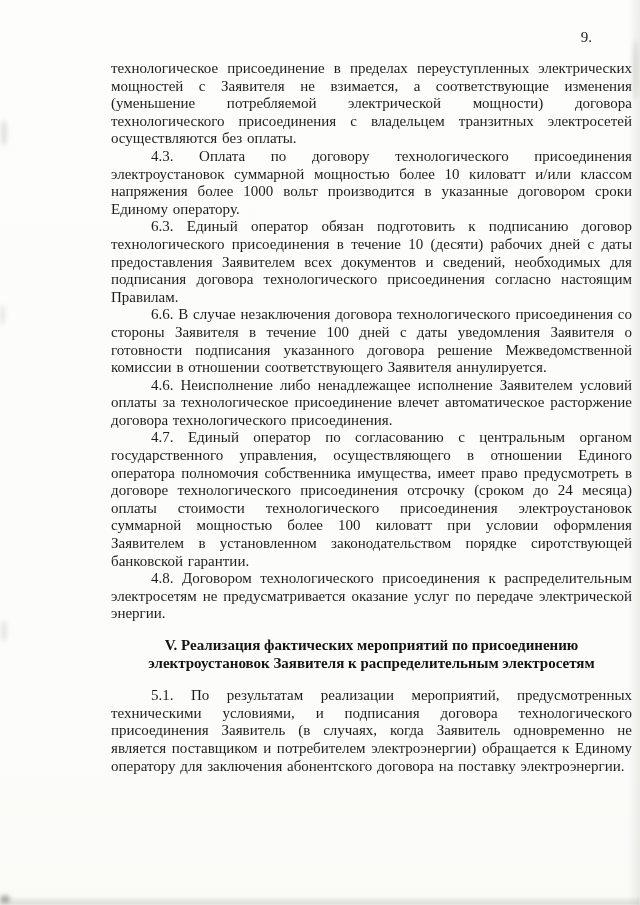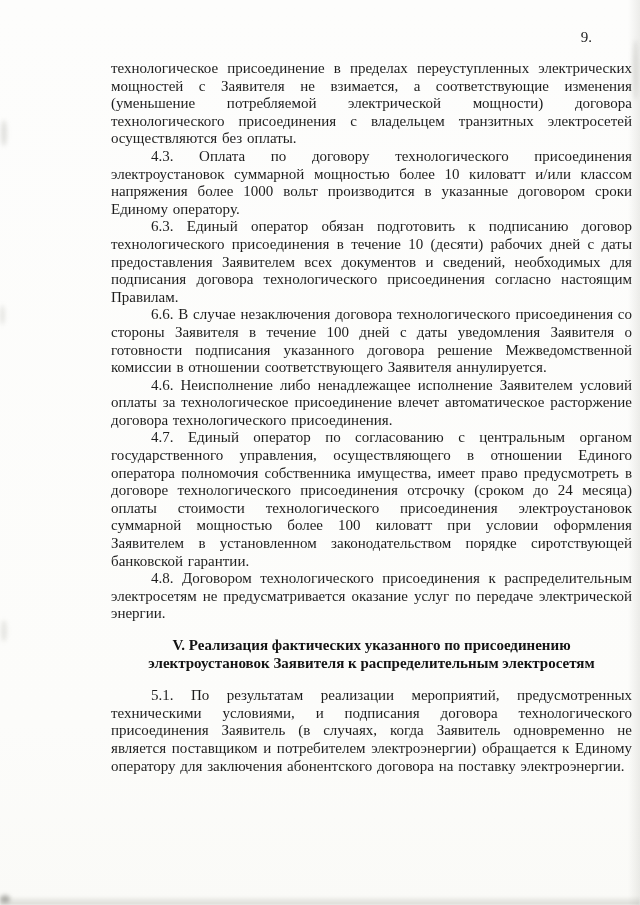--- a/index.html
+++ b/index.html
@@ -137,21 +137,21 @@
     <p class="para">6.3. Единый оператор обязан подготовить к подписанию договор технологического присоединения в течение 10 (десяти) рабочих дней с даты предоставления Заявителем всех документов и сведений, необходимых для подписания договора технологического присоединения согласно настоящим Правилам.</p>
 
     <p class="para">6.6. В случае незаключения договора технологического присоединения со стороны Заявителя в течение 100 дней с даты уведомления Заявителя о готовности подписания указанного договора решение Межведомственной комиссии в отношении соответствующего Заявителя аннулируется.</p>
 
     <p class="para">4.6. Неисполнение либо ненадлежащее исполнение Заявителем условий оплаты за технологическое присоединение влечет автоматическое расторжение договора технологического присоединения.</p>
 
     <p class="para">4.7. Единый оператор по согласованию с центральным органом государственного управления, осуществляющего в отношении Единого оператора полномочия собственника имущества, имеет право предусмотреть в договоре технологического присоединения отсрочку (сроком до 24 месяца) оплаты стоимости технологического присоединения электроустановок суммарной мощностью более 100 киловатт при условии оформления Заявителем в установленном законодательством порядке сиротствующей банковской гарантии.</p>
 
     <p class="para">4.8. Договором технологического присоединения к распределительным электросетям не предусматривается оказание услуг по передаче электрической энергии.</p>
 
-    <h2 class="section-heading">V. Реализация фактических указанного по присоединению электроустановок Заявителя к распределительным электросетям</h2>
+    <h2 class="section-heading">V. Реализация фактических мероприятий по присоединению электроустановок Заявителя к распределительным электросетям</h2>
 
     <p class="para">5.1. По результатам реализации мероприятий, предусмотренных техническими условиями, и подписания договора технологического присоединения Заявитель (в случаях, когда Заявитель одновременно не является поставщиком и потребителем электроэнергии) обращается к Единому оператору для заключения абонентского договора на поставку электроэнергии.</p>
 
 
   </main>
 
   <div class="artifact artifact-right-strip"></div>
   <div class="artifact artifact-right-smudge"></div>
   <div class="artifact artifact-left-smudge-1"></div>
   <div class="artifact artifact-left-smudge-2"></div>

